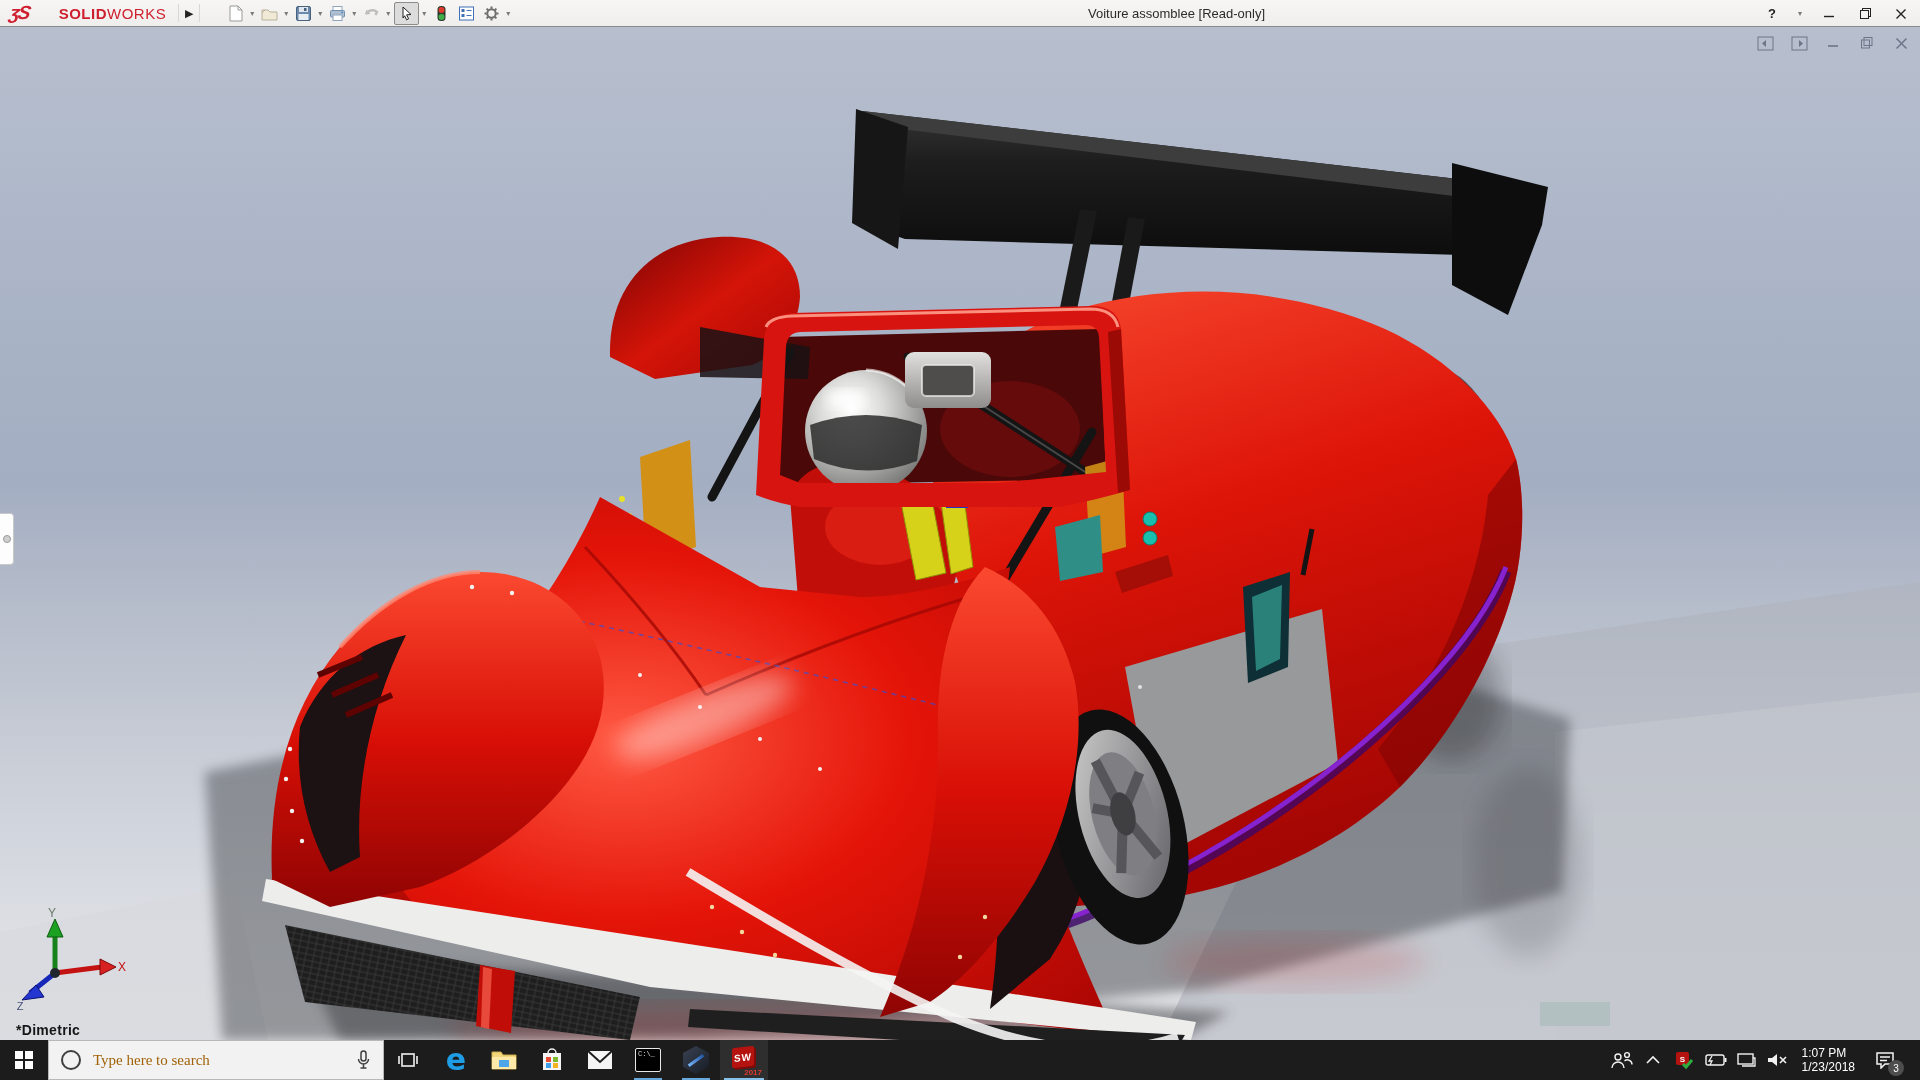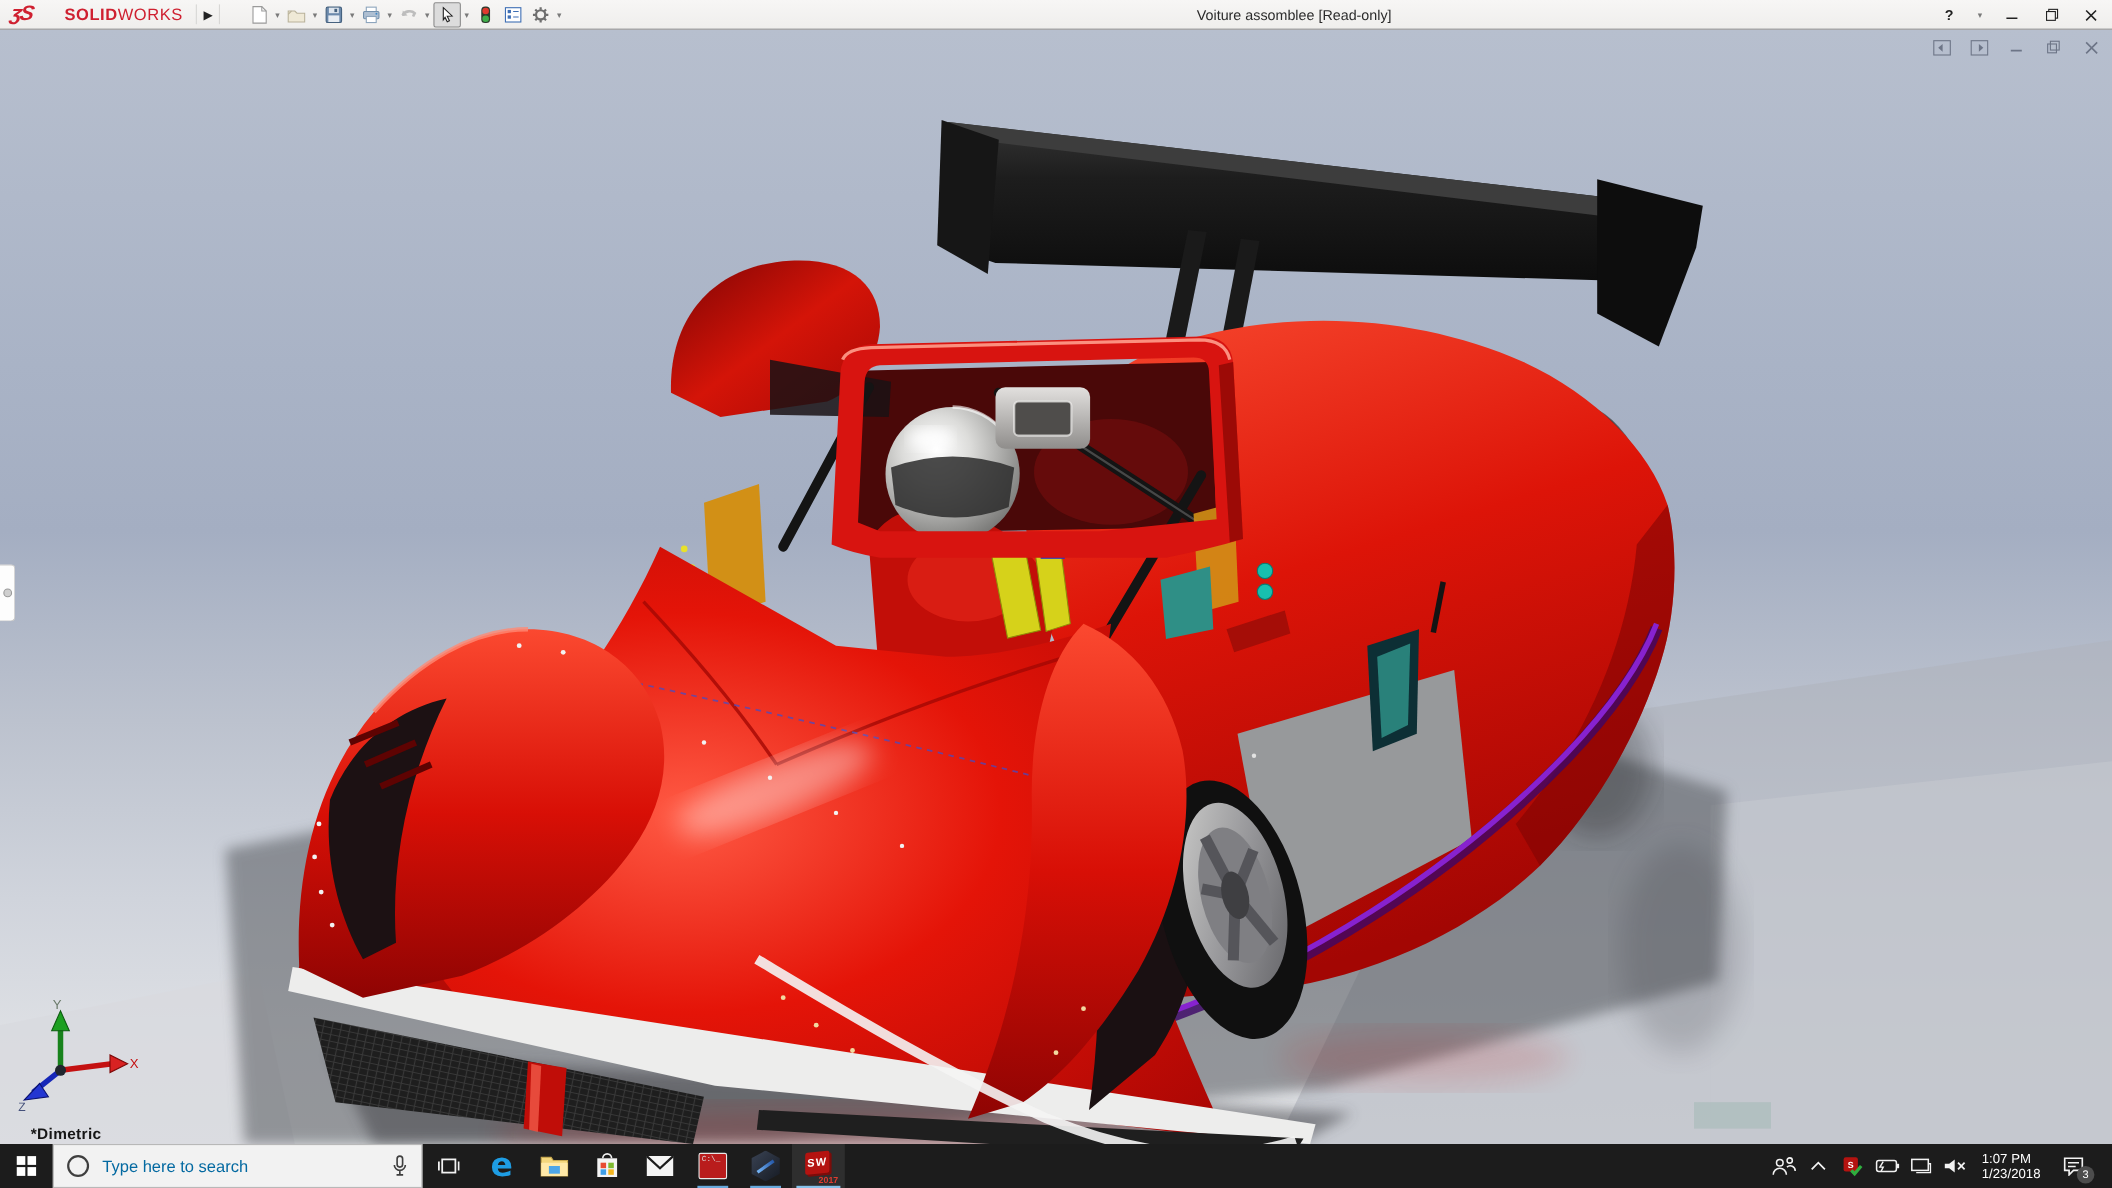--- a/index.html
+++ b/index.html
@@ -36,31 +36,31 @@
   .scene { position:absolute; inset:0; }
   .docwin-controls { position:absolute; top:8px; right:10px; display:flex; gap:16px;
     align-items:center; z-index:5; }
   .dwc { width:18px; height:16px; display:flex; align-items:center; justify-content:center; }
   .left-tab { position:absolute; left:0; top:486px; width:14px; height:52px; background:#fdfdfd;
     border:1px solid #c9c9c9; border-left:none; border-radius:0 4px 4px 0; z-index:5;
     display:flex; align-items:center; justify-content:center; }
   .left-tab .dot { width:8px; height:8px; border-radius:50%; background:#cfcfcf;
     border:1px solid #9a9a9a; }
   .view-label { position:absolute; left:16px; bottom:2px; font-size:14px; font-weight:700;
-    color:#161616; z-index:6; letter-spacing:.3px;margin-left:12px; }
+    color:#161616; z-index:6; letter-spacing:.3px; }
   .triad { position:absolute; left:10px; bottom:30px; z-index:6; }
 
   
   .taskbar { position:absolute; bottom:0; left:0; width:1920px; height:40px; background:#1c1c1c;
     display:flex; align-items:stretch; z-index:40; }
   .start { width:48px; display:flex; align-items:center; justify-content:center; }
   .searchbox { width:336px; background:#f2f2f2; border:1px solid #b8b8b8; display:flex;
     align-items:center; gap:12px; padding:0 12px; }
   .searchbox .ring { width:20px; height:20px; border:2.5px solid #3f3f3f; border-radius:50%; }
-  .searchbox .ph { font-size:15px; color:#0369a1; flex:1; }
+  .searchbox .ph { font-size:15px; color:#a16207; flex:1;font-family:Liberation Serif, serif; }
   .appbtn { width:48px; display:flex; align-items:center; justify-content:center;
     position:relative; }
   .appbtn.running::after { content:""; position:absolute; bottom:0; left:10px; right:10px;
     height:2.5px; background:#67a9dc; }
   .appbtn.active { background:#2e2e2e; }
   .appbtn.active::after { left:4px; right:4px; background:#86c2ea; }
   .tray { margin-left:auto; display:flex; align-items:center; gap:7px; padding-right:4px; }
   .trayicon { width:24px; height:28px; display:flex; align-items:center; justify-content:center; }
   .clock { color:#fff; font-size:12px; text-align:left; line-height:14px; padding:0 6px;
     white-space:nowrap; }
@@ -75,21 +75,21 @@
   .swcube .face { position:absolute; left:3px; top:2px; width:22px; height:20px; background:#b41310;
     transform:skewY(-6deg); border-radius:2px; box-shadow:2px 2px 0 #7c0c0a; color:#fff;
     font-weight:700; font-size:10px; letter-spacing:1px; display:flex; align-items:center;
     justify-content:center; }
   .swcube .yr { position:absolute; right:-3px; bottom:-2px; color:#e03b2f; font-size:8px;
     font-weight:700; }
   .hexagon { width:26px; height:28px; background:linear-gradient(135deg,#3a4354,#161b24);
     clip-path:polygon(50% 0,100% 25%,100% 75%,50% 100%,0 75%,0 25%); position:relative; }
   .hexagon .slash { position:absolute; left:4px; top:13px; width:18px; height:3px;
     background:linear-gradient(90deg,#77b7f7,#2457a8); transform:rotate(-35deg); }
-  .cmdicon { width:26px; height:24px; background:#b91c1c; border:1px solid #e8e8e8;
+  .cmdicon { width:26px; height:24px; background:#000000; border:1px solid #e8e8e8;
     border-radius:2px; color:#ddd; font-size:7px; font-family:"Liberation Mono",monospace;
     padding:1px 2px; }
   .edge-e { color:#1e9de4; font-size:30px; font-weight:700; font-family:"DejaVu Sans",sans-serif;
     line-height:28px; }
 </style>
 </head>
 <body>
 
 <div class="titlebar">
   <div class="brand">

